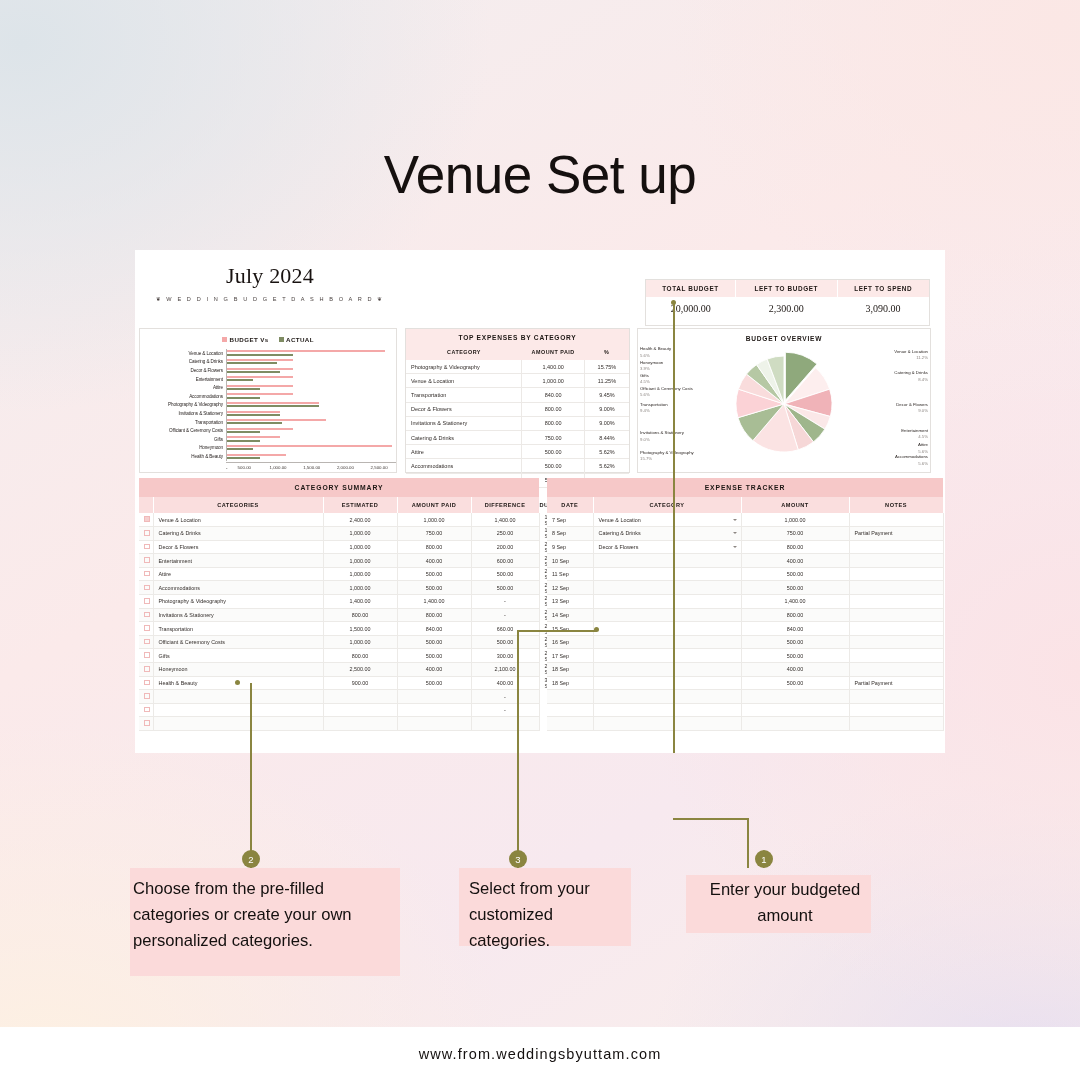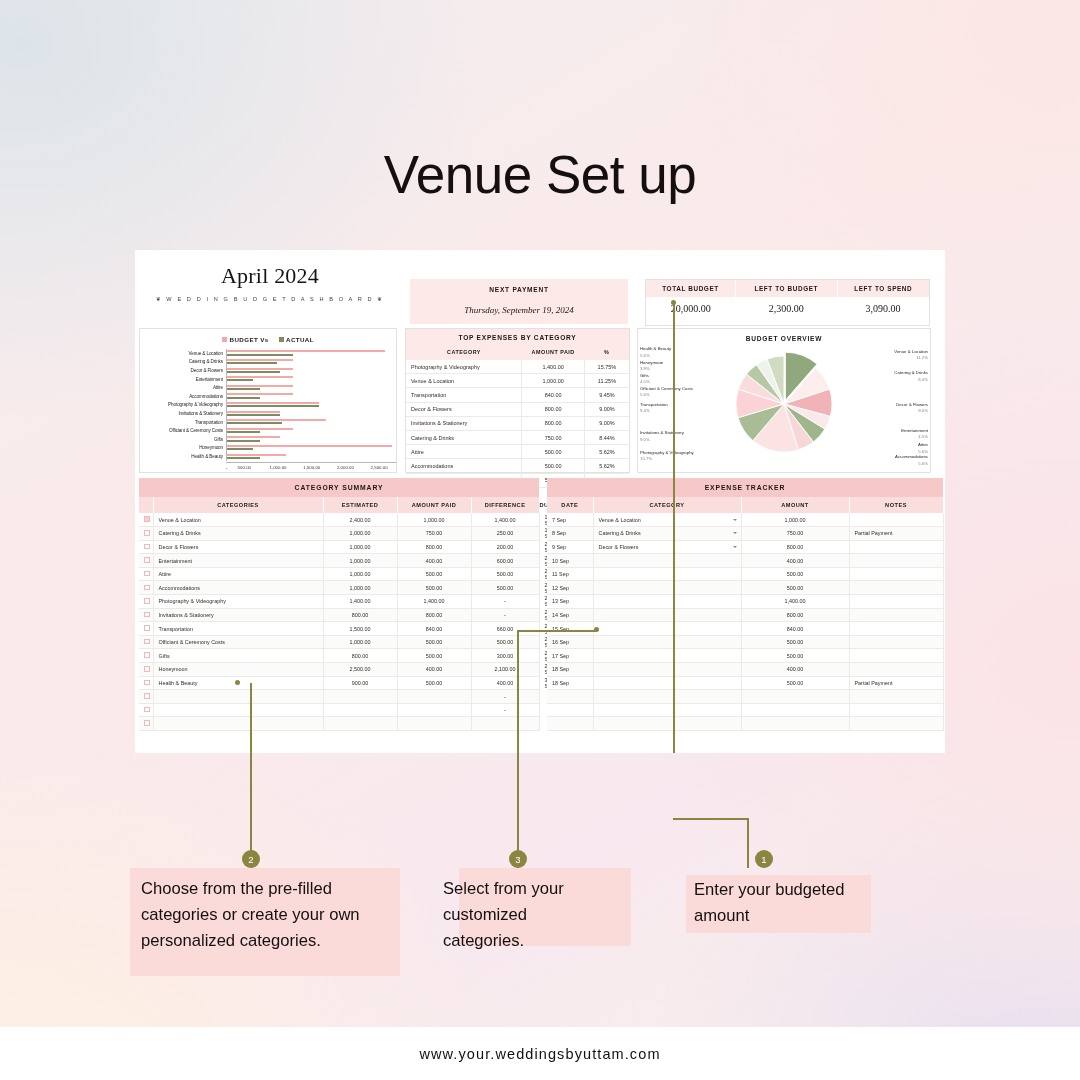--- a/index.html
+++ b/index.html
@@ -121,28 +121,24 @@
   .dot{ position:absolute; width:5px; height:5px; border-radius:50%; background:#8a8540; }
 </style>
 </head>
 <body>
 
 <h1 class="page-title">Venue Set up</h1>
 
 <div class="dash">
 
   <div class="dash-head">
-    <div class="dash-month">April 2024</div>
+    <div class="dash-month">July 2024</div>
     <div class="dash-sub">❦ W E D D I N G  B U D G E T  D A S H B O A R D ❦</div>
   </div>
 
-  <div class="card nextpay">
-    <div class="card-title t">NEXT PAYMENT</div>
-    <div class="v">Thursday, September 19, 2024</div>
-  </div>
 
   <div class="card totals">
     <table>
       <thead>
           <tr>
         <th>TOTAL BUDGET</th>
         <th>LEFT TO BUDGET</th>
         <th>LEFT TO SPEND</th>
       </tr>
         </thead>
@@ -651,23 +647,23 @@
 <div class="ln" style="left:673px; top:303px; width:1.6px; height:450px;"></div>
 <div class="dot" style="left:671px; top:300px;"></div>
 <div class="ln" style="left:673px; top:818px; width:76px; height:1.6px;"></div>
 <div class="ln" style="left:747px; top:818px; width:1.6px; height:50px;"></div>
 
 <div class="badge" style="left:242px; top:850px;">2</div>
 <div class="badge" style="left:509px; top:850px;">3</div>
 <div class="badge" style="left:755px; top:850px;">1</div>
 
 <div class="cbox" style="left:130px; top:868px; width:270px; height:108px;"></div>
-<div class="ctext" style="left:141px; top:876px; width:252px;">Choose from the pre-filled categories or create your own personalized categories.</div>
+<div class="ctext" style="left:133px; top:876px; width:252px;">Choose from the pre-filled categories or create your own personalized categories.</div>
 
 <div class="cbox" style="left:459px; top:868px; width:172px; height:78px;"></div>
-<div class="ctext" style="left:443px; top:876px; width:165px;">Select from your customized categories.</div>
+<div class="ctext" style="left:469px; top:876px; width:165px;">Select from your customized categories.</div>
 
 <div class="cbox" style="left:686px; top:875px; width:185px; height:58px;"></div>
-<div class="ctext" style="left:694px; top:877px; width:182px;">Enter your budgeted amount</div>
+<div class="ctext" style="left:694px; top:877px; width:182px;text-align:center;">Enter your budgeted amount</div>
 
 <div class="footer-bar">
-  <span class="footer-url">www.your.weddingsbyuttam.com</span>
+  <span class="footer-url">www.from.weddingsbyuttam.com</span>
 </div>
 
 </body></html>

